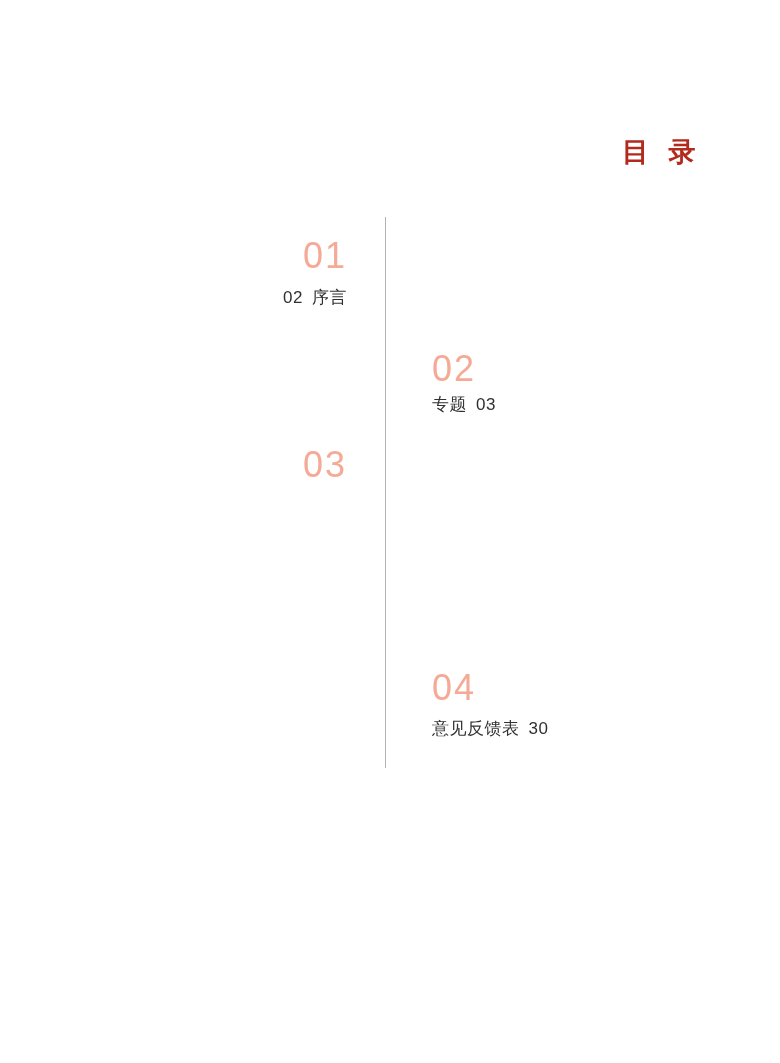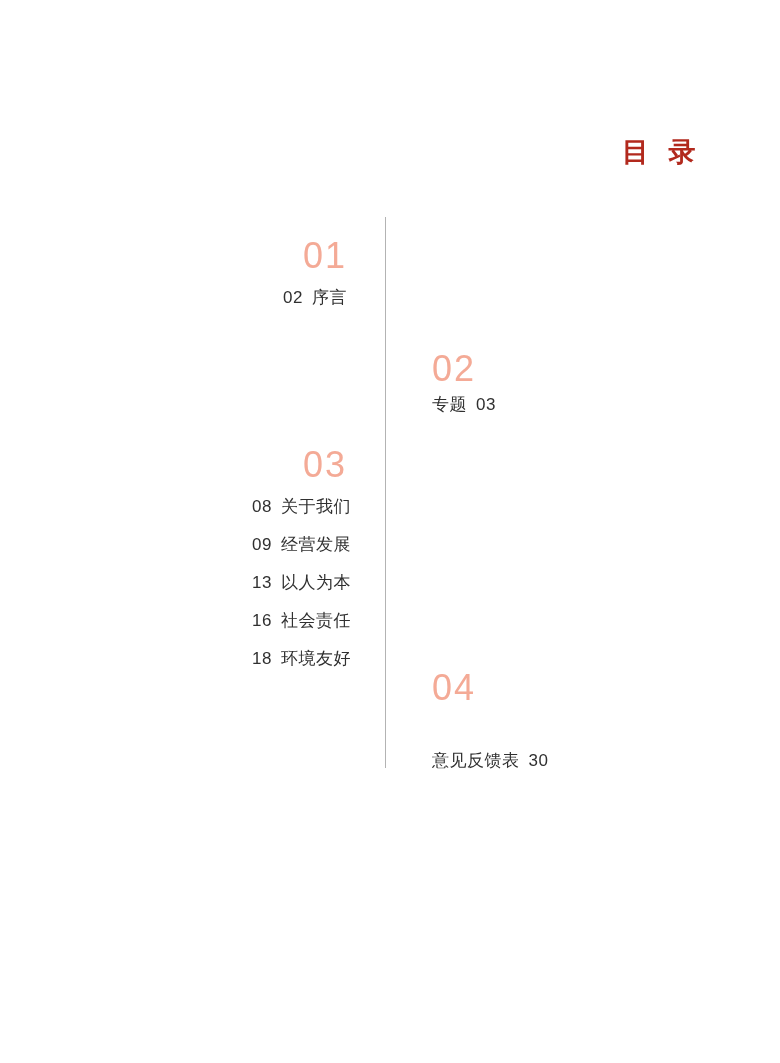--- a/index.html
+++ b/index.html
@@ -63,21 +63,21 @@
     position: static;
     margin-bottom: 18px;
   }
   .num-1 { left: 303px; top: 238px; }
   .ent-1 { left: 283px; top: 288px; }
   .num-2 { left: 432px; top: 351px; }
   .ent-2 { left: 432px; top: 395px; align-items: center; }
   .num-3 { left: 303px; top: 447px; }
   .lst-3 { left: 252px; top: 497px; }
   .num-4 { left: 432px; top: 670px; }
-  .ent-4 { left: 432px; top: 719px; margin-top: 32px; }
+  .ent-4 { left: 432px; top: 719px; }
   .footer-page {
     position: absolute;
     left: 671px;
     top: 980px;
     font-size: 15px;
     letter-spacing: 1px;
     color: #3a3a3a;
   }
 </style>
 </head>
@@ -95,42 +95,20 @@
     <span>序言</span>
   </div>
 
   <div class="sec-num num-2">02</div>
   <div class="entry ent-2">
     <span>专题</span>
     <span>03</span>
   </div>
 
   <div class="sec-num num-3">03</div>
-  <div class="entry-list lst-3">
-    <div class="entry">
-      <span>08</span>
-      <span>关于我们</span>
-    </div>
-    <div class="entry">
-      <span>09</span>
-      <span>经营发展</span>
-    </div>
-    <div class="entry">
-      <span>13</span>
-      <span>以人为本</span>
-    </div>
-    <div class="entry">
-      <span>16</span>
-      <span>社会责任</span>
-    </div>
-    <div class="entry">
-      <span>18</span>
-      <span>环境友好</span>
-    </div>
-  </div>
 
   <div class="sec-num num-4">04</div>
   <div class="entry ent-4">
     <span>意见反馈表</span>
     <span>30</span>
   </div>
 
   <div class="footer-page">01</div>
 
 </div>

